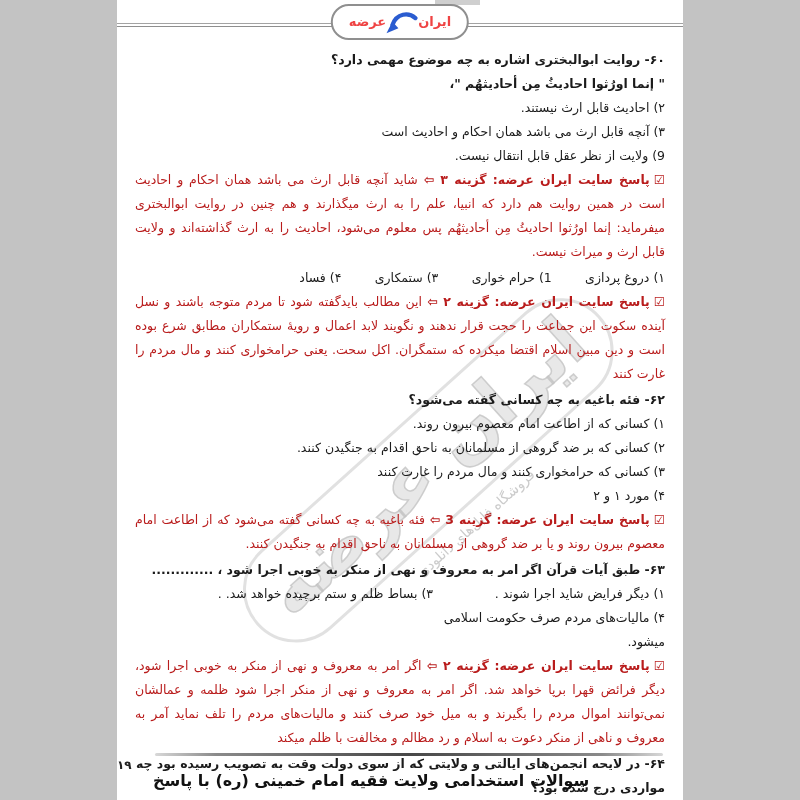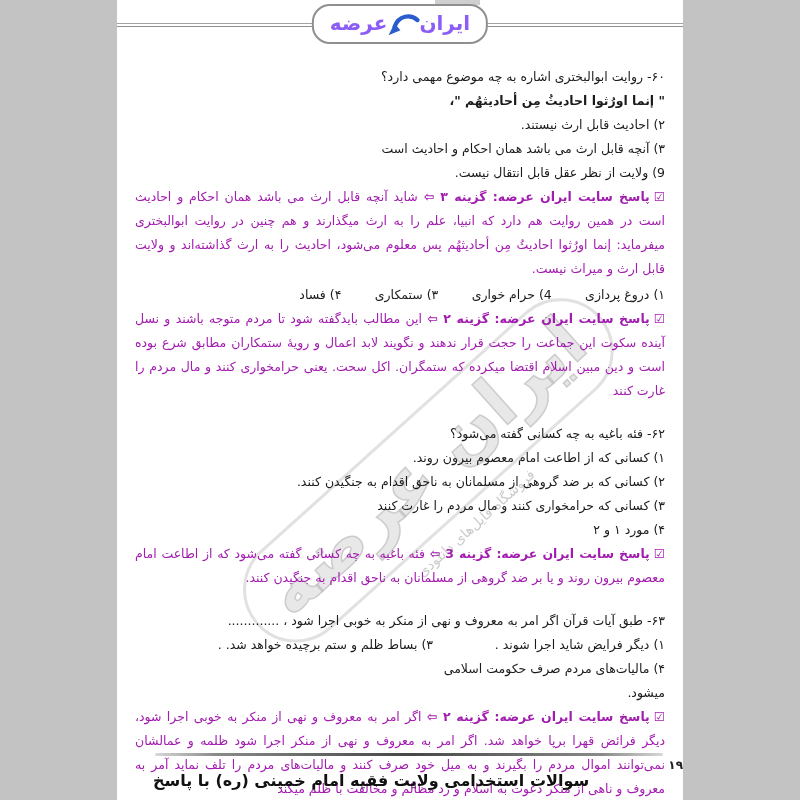--- a/index.html
+++ b/index.html
@@ -19,21 +19,21 @@
   .header-rule{
     position:absolute; top:23px; left:0; right:0; height:4px;
     border-top:1px solid #a3a3a3; border-bottom:1px solid #8f8f8f;
   }
   .logo{
     position:absolute; top:4px; left:50%; transform:translateX(-50%);
     background:#ffffff; border:2px solid #8f8f8f; border-radius:18px;
     padding:5px 16px 7px 16px; display:flex; align-items:center; gap:2px;
     direction:rtl; z-index:2;
   }
-  .logo .word{ font-weight:bold; font-size:20px; color:#8b5cf6; letter-spacing:-0.5px; }
+  .logo .word{ font-weight:bold; font-size:13px; color:#ef4444; letter-spacing:-0.5px; }
   .logo svg{ margin:0 -3px -6px -3px; }
 
   
   .watermark{
     position:absolute; top:330px; left:150px; width:340px; height:300px;
     display:flex; flex-direction:column; align-items:center; justify-content:center;
     transform:rotate(-42deg); pointer-events:none; z-index:1;
   }
   .wm-capsule{
     border:3px solid rgba(200,200,200,.55); border-radius:70px; padding:4px 26px 14px 26px;
@@ -45,40 +45,40 @@
   .wm-sub{
     margin-top:10px; font-size:14px; letter-spacing:6px; direction:rtl;
     color:rgba(185,185,185,.75);
   }
 
   
   .content{
     position:absolute; top:46px; left:18px; right:18px; direction:rtl;
     font-size:12.5px; color:#1b1b1b; z-index:3; line-height:24px;
   }
-  .q-title{ font-weight:normal; margin-top:19px; }
+  .q-title{ font-weight:bold; margin-top:2px; }
   .q-quote{ font-weight:bold; }
   .opt{ font-weight:normal; }
   .opt-row{ display:flex; justify-content:space-between; width:69%; }
   .opt-grid{ display:grid; grid-template-columns:232px 1fr; }
   .answer{
-    color:#a21caf; text-align:justify; margin-bottom:2px;
+    color:#b91c1c; text-align:justify; margin-bottom:2px;
   }
   .answer .chk{ font-weight:bold; margin-left:4px; }
   .ans-prefix{ font-weight:bold; }
   .ans-body{ font-weight:normal; }
 
   
   .footer-rule{
     position:absolute; top:753px; left:38px; right:20px; height:3px; z-index:3;
     background:linear-gradient(to right,#d8d8d8,#8a8a8a 12%,#474747 50%,#8a8a8a 88%,#d8d8d8);
     border-radius:2px;
   }
   .page-number{
-    position:absolute; top:758px; left:0; right:0; text-align:right;
+    position:absolute; top:758px; left:0; right:0; text-align:left;
     font-size:12px; font-weight:bold; color:#222; z-index:3;
   }
   .footer-title{
     position:absolute; top:771px; left:36px; font-size:16px; font-weight:bold;
     color:#111; direction:rtl; z-index:3;
   }
 </style>
 </head>
 <body>
 
@@ -111,21 +111,21 @@
       <p class="q-quote">" إنما اورُثوا احادیثُ مِن أحادیثهُم "،</p>
       <p class="opt">۲) احادیث قابل ارث نیستند.</p>
       <p class="opt">۳) آنچه قابل ارث می باشد همان احکام و احادیث است</p>
       <p class="opt">9) ولایت از نظر عقل قابل انتقال نیست.</p>
       <p class="answer"><span class="chk">☑</span><span class="ans-prefix">پاسخ سایت ایران عرضه: گزینه ۳ ⇦</span> <span class="ans-body">شاید آنچه قابل ارث می باشد همان احکام و احادیث است در همین روایت هم دارد که انبیا، علم را به ارث میگذارند و هم چنین در روایت ابوالبختری  میفرماید: إنما اورُثوا احادیثُ مِن أحادیثهُم پس معلوم می‌شود، احادیث را به ارث گذاشته‌اند و ولایت قابل ارث و میراث نیست.</span></p>
     </section>
 
     <section>
       <div class="opt-row">
         <span class="opt">۱) دروغ پردازی</span>
-        <span class="opt">4) حرام خواری</span>
+        <span class="opt">1) حرام خواری</span>
         <span class="opt">۳) ستمکاری</span>
         <span class="opt">۴) فساد</span>
       </div>
       <p class="answer"><span class="chk">☑</span><span class="ans-prefix">پاسخ سایت ایران عرضه: گزینه ۲ ⇦</span> <span class="ans-body">این مطالب بایدگفته شود تا مردم متوجه باشند و نسل آینده سکوت این جماعت را حجت قرار ندهند و نگویند لابد اعمال و رویهٔ ستمکاران مطابق شرع بوده است و دین مبین اسلام اقتضا میکرده که ستمگران. اکل سحت. یعنی حرامخواری کنند و مال مردم را غارت کنند</span></p>
     </section>
 
     <section>
       <p class="q-title">۶۲- فئه باغیه به چه کسانی گفته می‌شود؟</p>
       <p class="opt">۱) کسانی که از اطاعت امام معصوم بیرون روند.</p>
       <p class="opt">۲) کسانی که بر ضد گروهی از مسلمانان به ناحق اقدام به جنگیدن کنند.</p>

